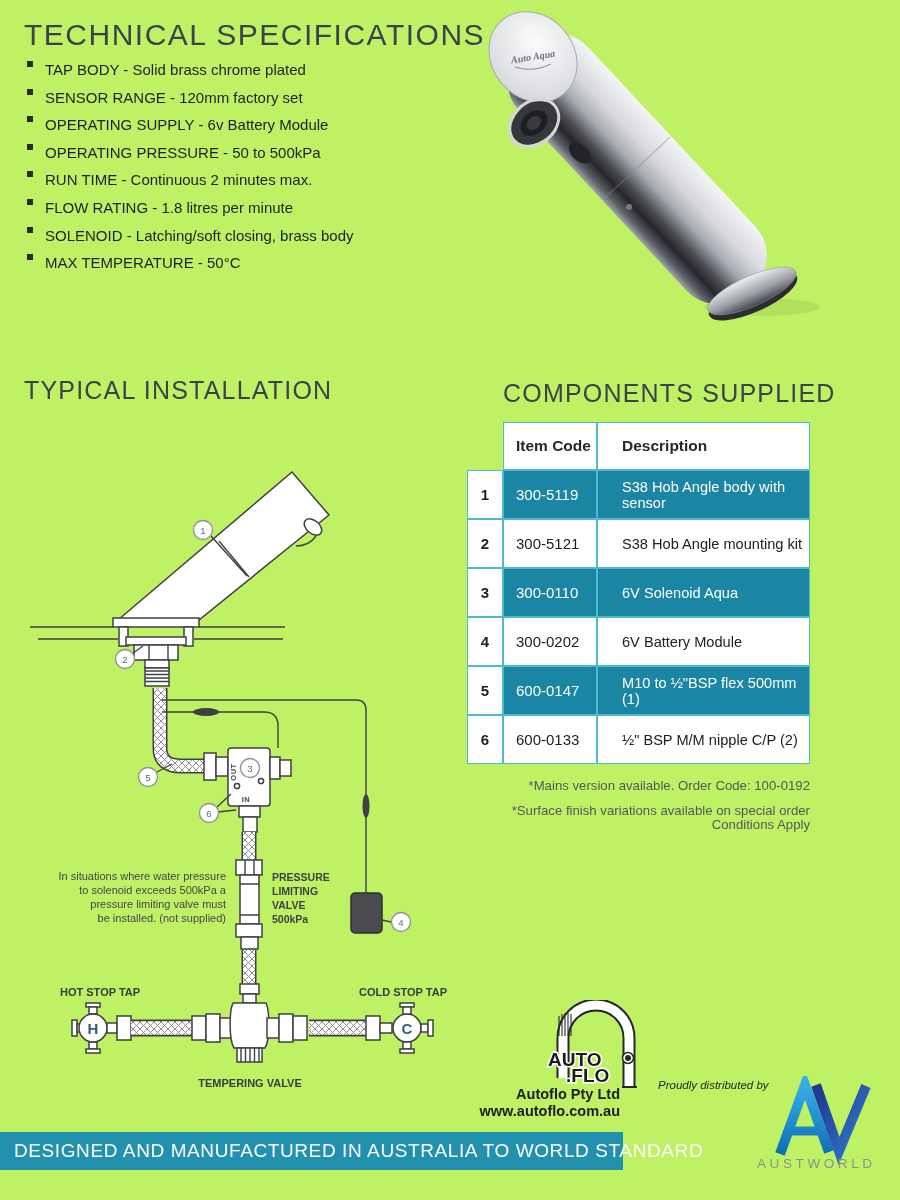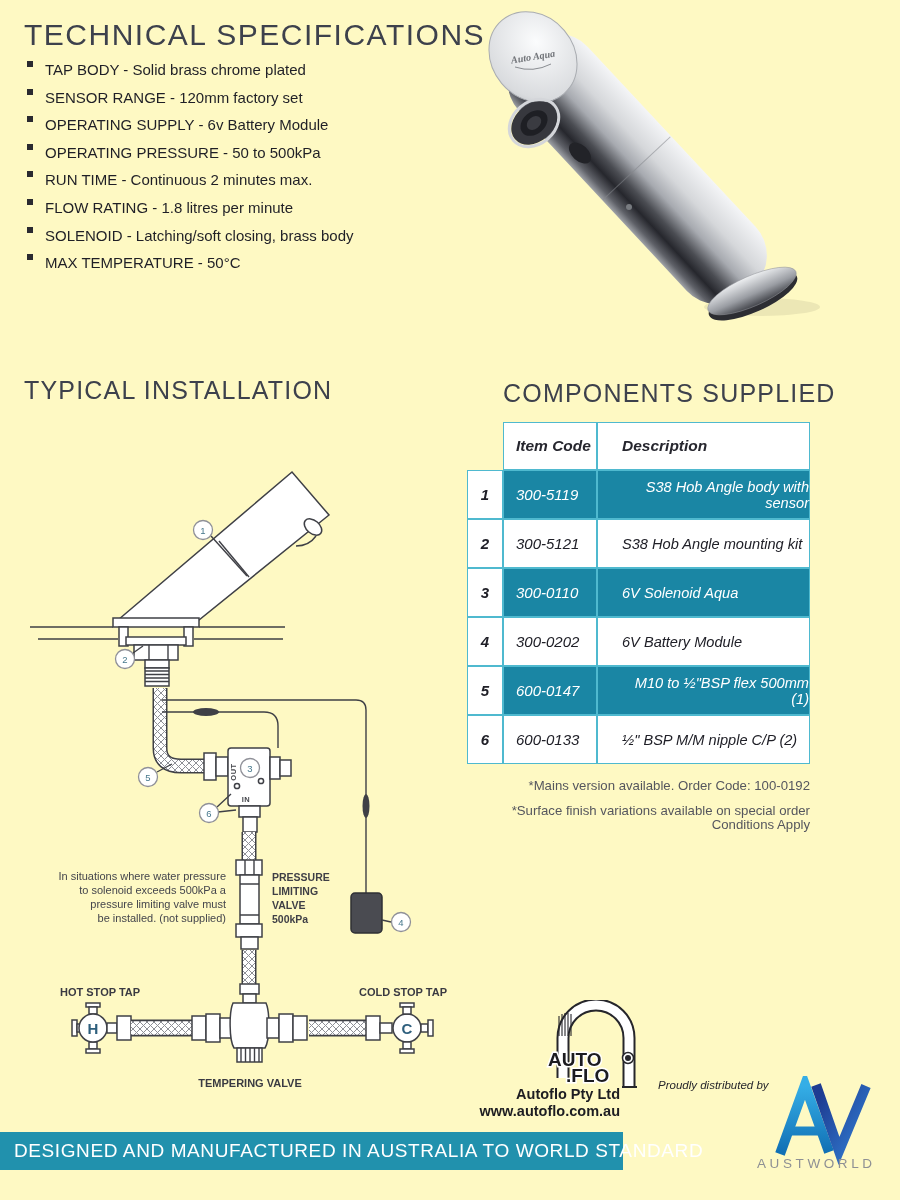--- a/index.html
+++ b/index.html
@@ -1,38 +1,38 @@
 <!DOCTYPE html>
 <html><head>
 <meta charset="utf-8">
 <style>
   html,body { margin:0; padding:0; background:#fff; }
-  .page { position:relative; width:900px; height:1200px; background:#fef9c3; overflow:hidden;
+  .page { position:relative; width:900px; height:1200px; background:#bef264; overflow:hidden;
           font-family:"Liberation Sans", sans-serif; }
 
   .h-main { position:absolute; left:24px; top:18px; font-size:30px; font-weight:400;
             letter-spacing:1.5px; color:#3d414c; }
   .h-sub  { position:absolute; font-size:25px; font-weight:400; letter-spacing:1.2px; color:#3d414c; }
   .h-install { left:24px; top:376px; }
   .h-comp    { left:503px; top:379px; }
 
   .spec-list { position:absolute; left:27px; top:61px; margin:0; padding:0; list-style:none; }
   .spec-list li { height:27.6px; display:flex; font-size:15px; color:#1f1f26; }
   .bullet { flex:none; width:6px; height:6px; background:#2a2a30; margin-right:12px; }
 
   .comp-table { position:absolute; left:467px; top:422px; display:grid;
-                grid-template-columns:36px 94px 213px; grid-template-rows:48px repeat(6,49px);font-style:italic; }
+                grid-template-columns:36px 94px 213px; grid-template-rows:48px repeat(6,49px); }
   .cell { border:1px solid #4fb9cf; background:#fff; display:flex; align-items:center;
           font-size:15px; color:#202028; box-sizing:border-box; }
   .cell.corner { border:none; background:transparent; }
   .cell.num  { justify-content:center; font-weight:700; }
   .cell.code { padding-left:12px; }
   .cell.desc { padding-left:24px; font-size:14.6px; }
   .cell.head { font-weight:700; font-size:15.5px; color:#26262e; }
-  .row-hl { background:#1a86a4; color:#fff;text-align:right; }
+  .row-hl { background:#1a86a4; color:#fff; }
 
   .notes { position:absolute; left:430px; top:779px; width:380px; text-align:right;
            color:#55565e; font-size:13.2px; line-height:14.5px; }
   .notes .n1 { margin:0 0 10px 0; }
   .notes p { margin:0; }
 
   .company { position:absolute; left:440px; top:1086px; width:180px; text-align:right;
              font-size:14.5px; font-weight:700; color:#1d1d22; line-height:16.5px; }
   .distributed { position:absolute; left:658px; top:1079px; font-size:11.5px; font-style:italic;
                  font-weight:500; color:#26262c; }

